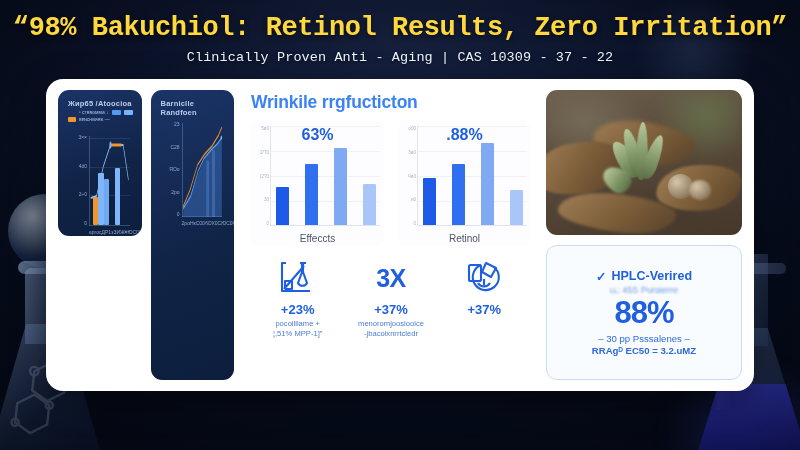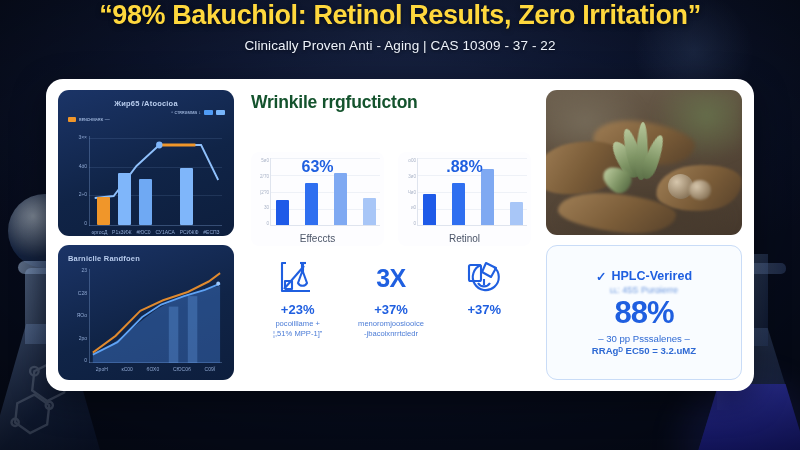--- a/index.html
+++ b/index.html
@@ -99,21 +99,21 @@
     background: radial-gradient(ellipse at 55% 70%, rgba(70,80,230,.42), rgba(30,40,150,0) 70%);
     filter: blur(9px);
   }
   .bg-blur-top-right {
     position: absolute; right: 46px; top: -8px;
     width: 120px; height: 120px;
     background: radial-gradient(circle at 50% 50%, rgba(120,160,225,.18), rgba(40,70,150,0) 70%);
   }
 
   
-  .header { position: absolute; top: 0; left: 0; right: 0; text-align: center; z-index: 5; }
+  .header { position: absolute; top: 0; left: 0; right: 0; padding-top: 13px; text-align: center; z-index: 5; font-family: Liberation Mono, monospace; }
   .headline {
     font-size: 27px; font-weight: 700; letter-spacing: -.4px;
     color: #ffd83d;
     text-shadow: 0 2px 5px rgba(0,0,0,.55);
     white-space: nowrap;
   }
   .subhead {
     margin-top: 7px;
     font-size: 13.5px; font-weight: 400; color: #eef3fb;
     letter-spacing: .1px;
@@ -126,21 +126,21 @@
     width: 708px; height: 312px;
     background: #ffffff;
     border-radius: 17px;
     box-shadow: 0 10px 34px rgba(0,0,0,.42);
     padding: 11px 12px;
     display: flex; gap: 11px;
     z-index: 6;
   }
 
   
-  .col-dash { width: 176px; display: flex; flex-direction: column; gap: 9px; }
+  .col-dash { width: 176px; display: flex; flex-direction: row; gap: 9px; }
   .dash-panel {
     background: linear-gradient(160deg, #1b3467 0%, #102447 55%, #0d1e3d 100%);
     border-radius: 11px;
     padding: 9px 10px 6px;
     position: relative;
     overflow: hidden;
   }
   .dash-panel.top { height: 146px; }
   .dash-panel.bot { flex: 1; }
   .dash-title {
@@ -180,31 +180,30 @@
   .axis-b { position: absolute; left: 0; right: 0; bottom: 0; height: 1px; background: rgba(150,185,240,.30); }
   .bars-row {
     position: absolute; left: 4px; right: 4px; bottom: 1px; top: 0;
     display: flex; align-items: flex-end; justify-content: space-around;
   }
   .dbar { width: 13px; border-radius: 1px; }
 
   
   .col-mid { flex: 1; display: flex; flex-direction: column; padding: 2px 4px 0 6px; }
   .sec-title {
-    font-size: 17.5px; font-weight: 700; color: #14532d;
+    font-size: 17.5px; font-weight: 700; color: #3b82f6;
     letter-spacing: -.2px; filter: blur(.35px);
   }
   .sec-title.sub { margin-top: 6px; }
   .charts-row { display: flex; gap: 14px; margin-top: 7px; height: 126px; }
   .chart-card {
     flex: 1; position: relative;
     border-radius: 8px;
     background: #fdfdff;
     padding: 4px 2px 0 2px;
-    margin-top: 32px;
   }
   .chart-pct {
     position: absolute; left: 0; right: 0; top: 6px;
     text-align: center;
     font-size: 16px; font-weight: 700; color: #1f5fe0;
     filter: blur(.3px);
     z-index: 3;
   }
   .cticks {
     position: absolute; left: 2px; top: 6px; bottom: 20px; width: 16px;

